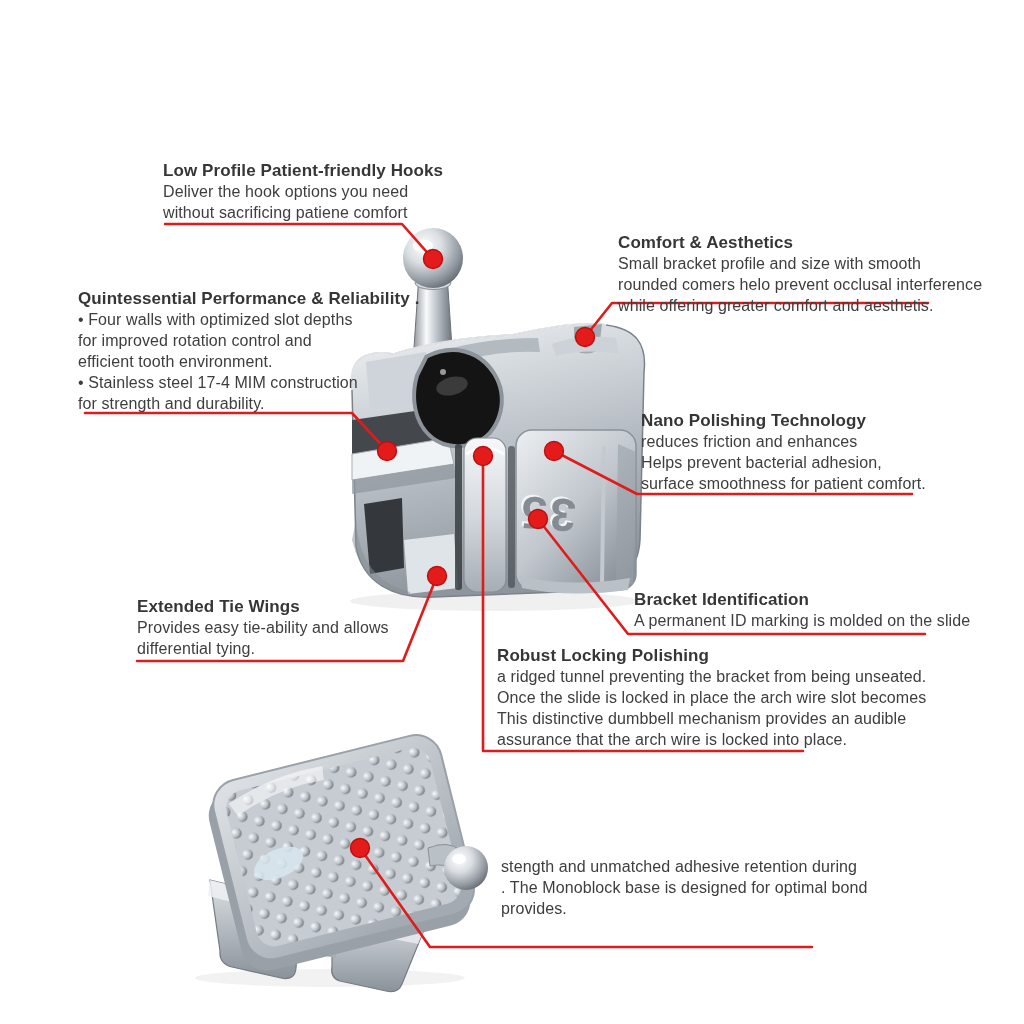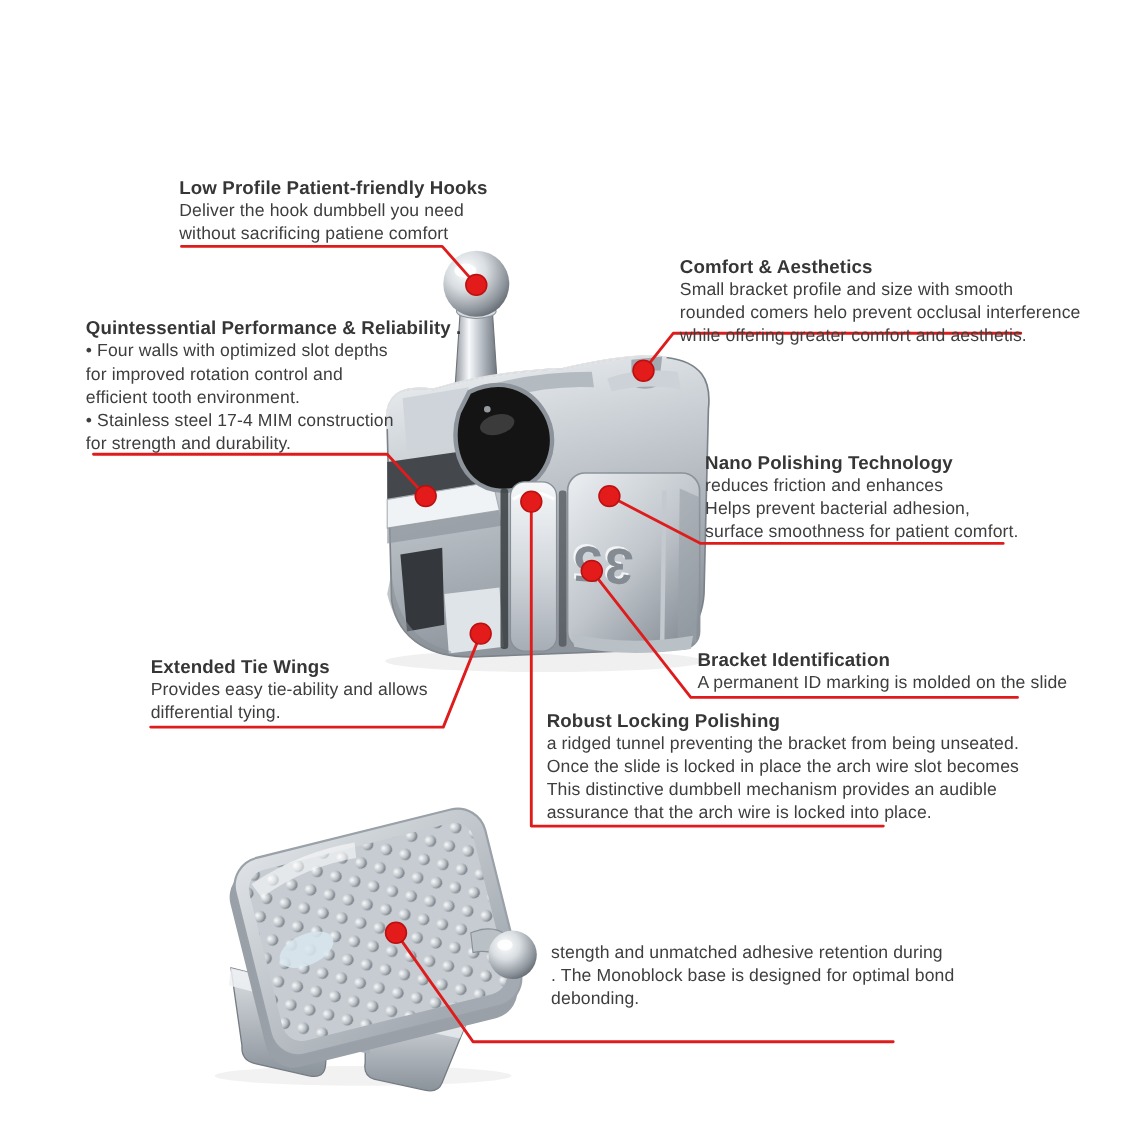--- a/index.html
+++ b/index.html
@@ -163,21 +163,21 @@
       <polyline class="rline" points="483,456 483,751 803,751"></polyline>
       <circle class="rdot" cx="483" cy="456" r="9.5"></circle>
 
       <polyline class="rline" points="360,848 430,947 812,947"></polyline>
       <circle class="rdot" cx="360" cy="848" r="9.5"></circle>
     </g>
   </svg>
 
   <div class="callout" style="left:163px;top:160px">
     <div class="c-title">Low Profile Patient-friendly Hooks</div>
-    <div>Deliver the hook dumbbell you need</div>
+    <div>Deliver the hook options you need</div>
     <div>without sacrificing patiene comfort</div>
   </div>
 
   <div class="callout" style="left:618px;top:232px">
     <div class="c-title">Comfort &amp; Aesthetics</div>
     <div>Small bracket profile and size with smooth</div>
     <div>rounded comers helo prevent occlusal interference</div>
     <div>while offering greater comfort and aesthetis.</div>
   </div>
 
@@ -212,16 +212,16 @@
     <div class="c-title">Robust Locking Polishing</div>
     <div>a ridged tunnel preventing the bracket from being unseated.</div>
     <div>Once the slide is locked in place the arch wire slot becomes</div>
     <div>This distinctive dumbbell mechanism provides an audible</div>
     <div>assurance that the arch wire is locked into place.</div>
   </div>
 
   <div class="callout" style="left:501px;top:856px">
     <div>stength and unmatched adhesive retention during</div>
     <div>. The Monoblock base is designed for optimal bond</div>
-    <div>debonding.</div>
+    <div>provides.</div>
   </div>
 
 </div>
 
 </body></html>

